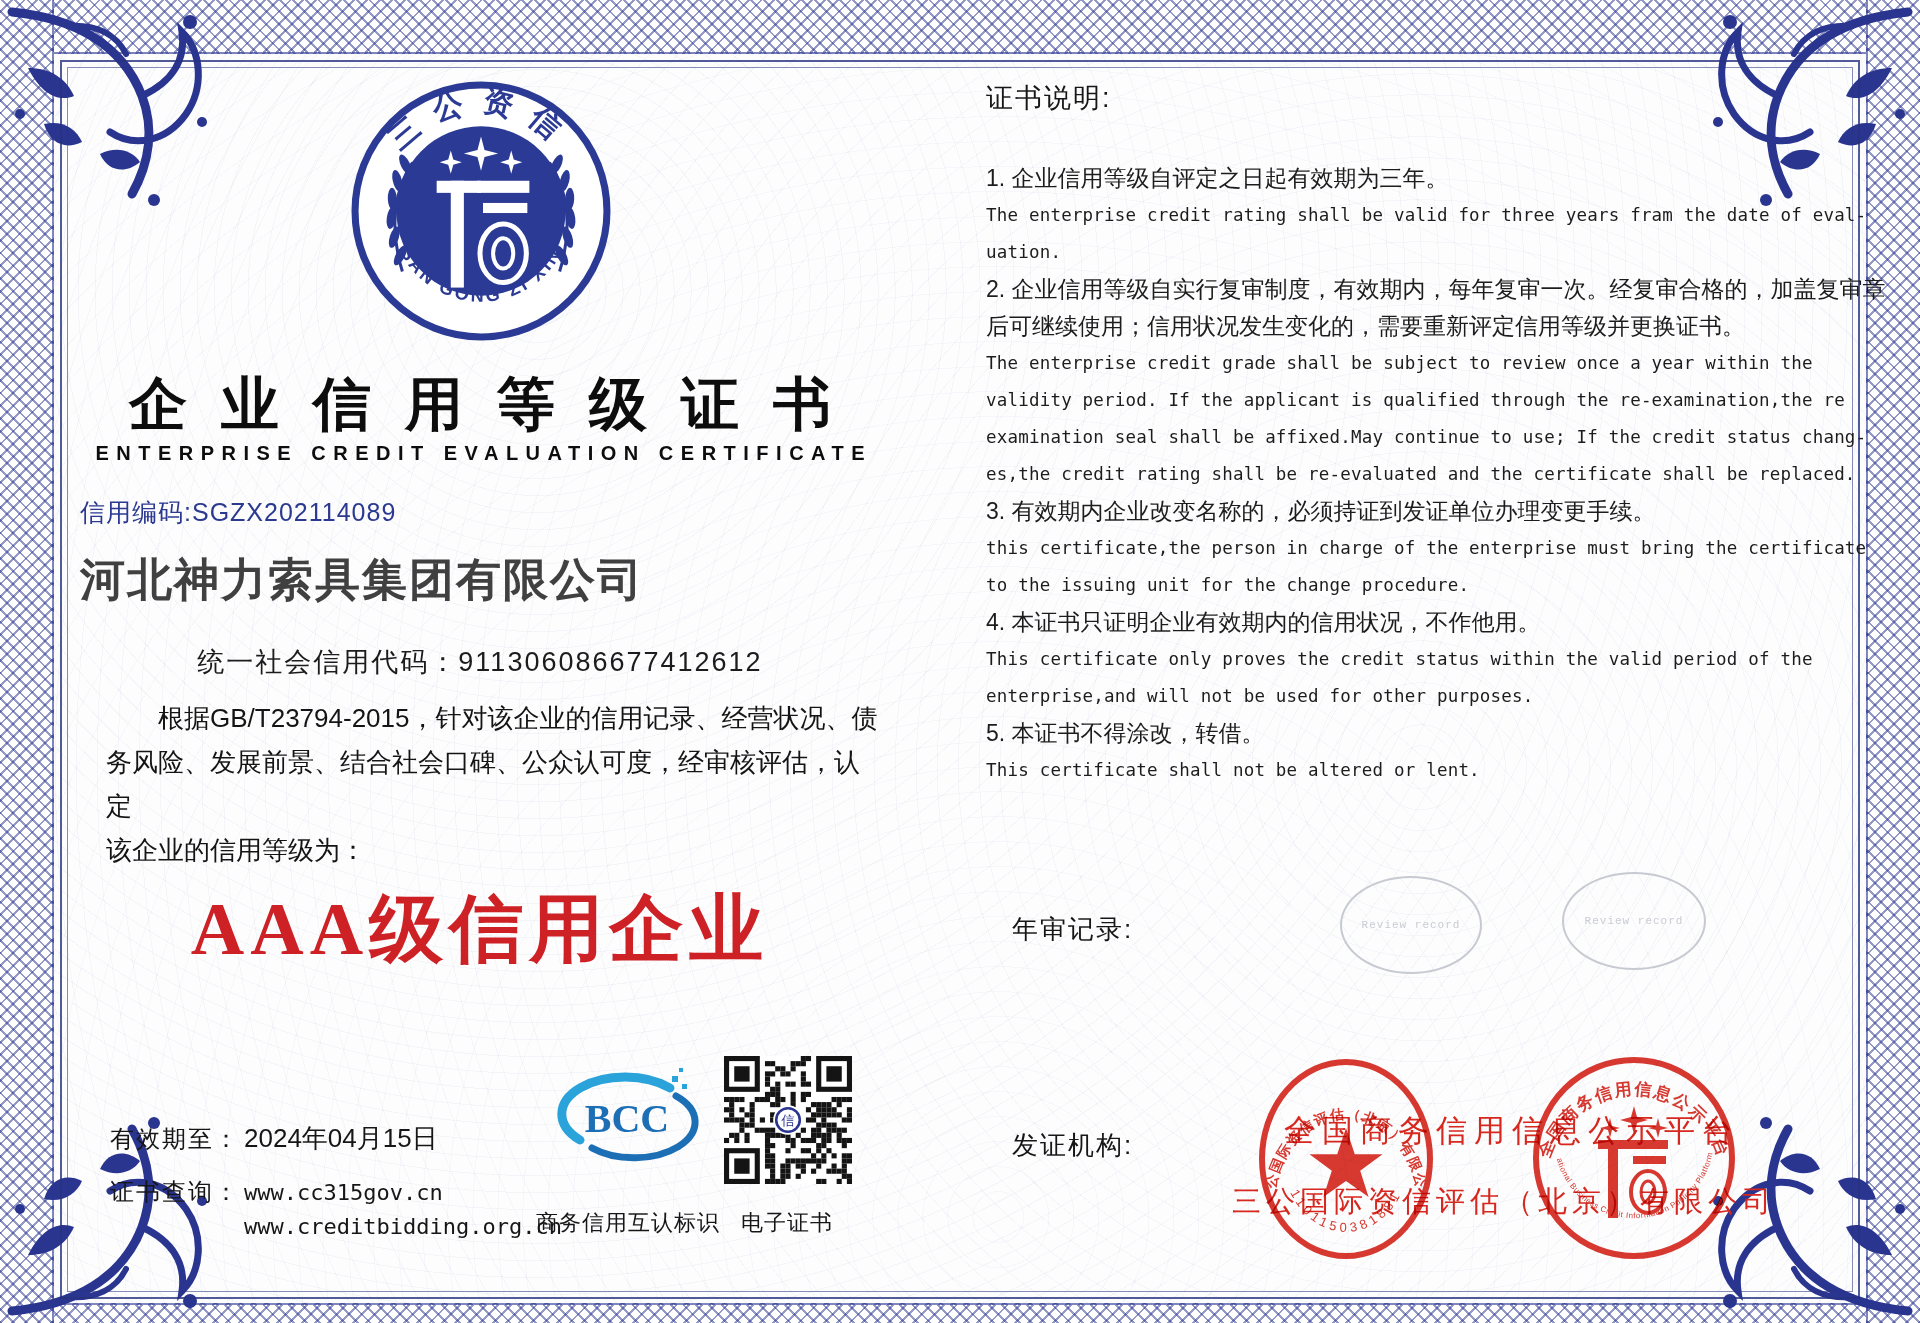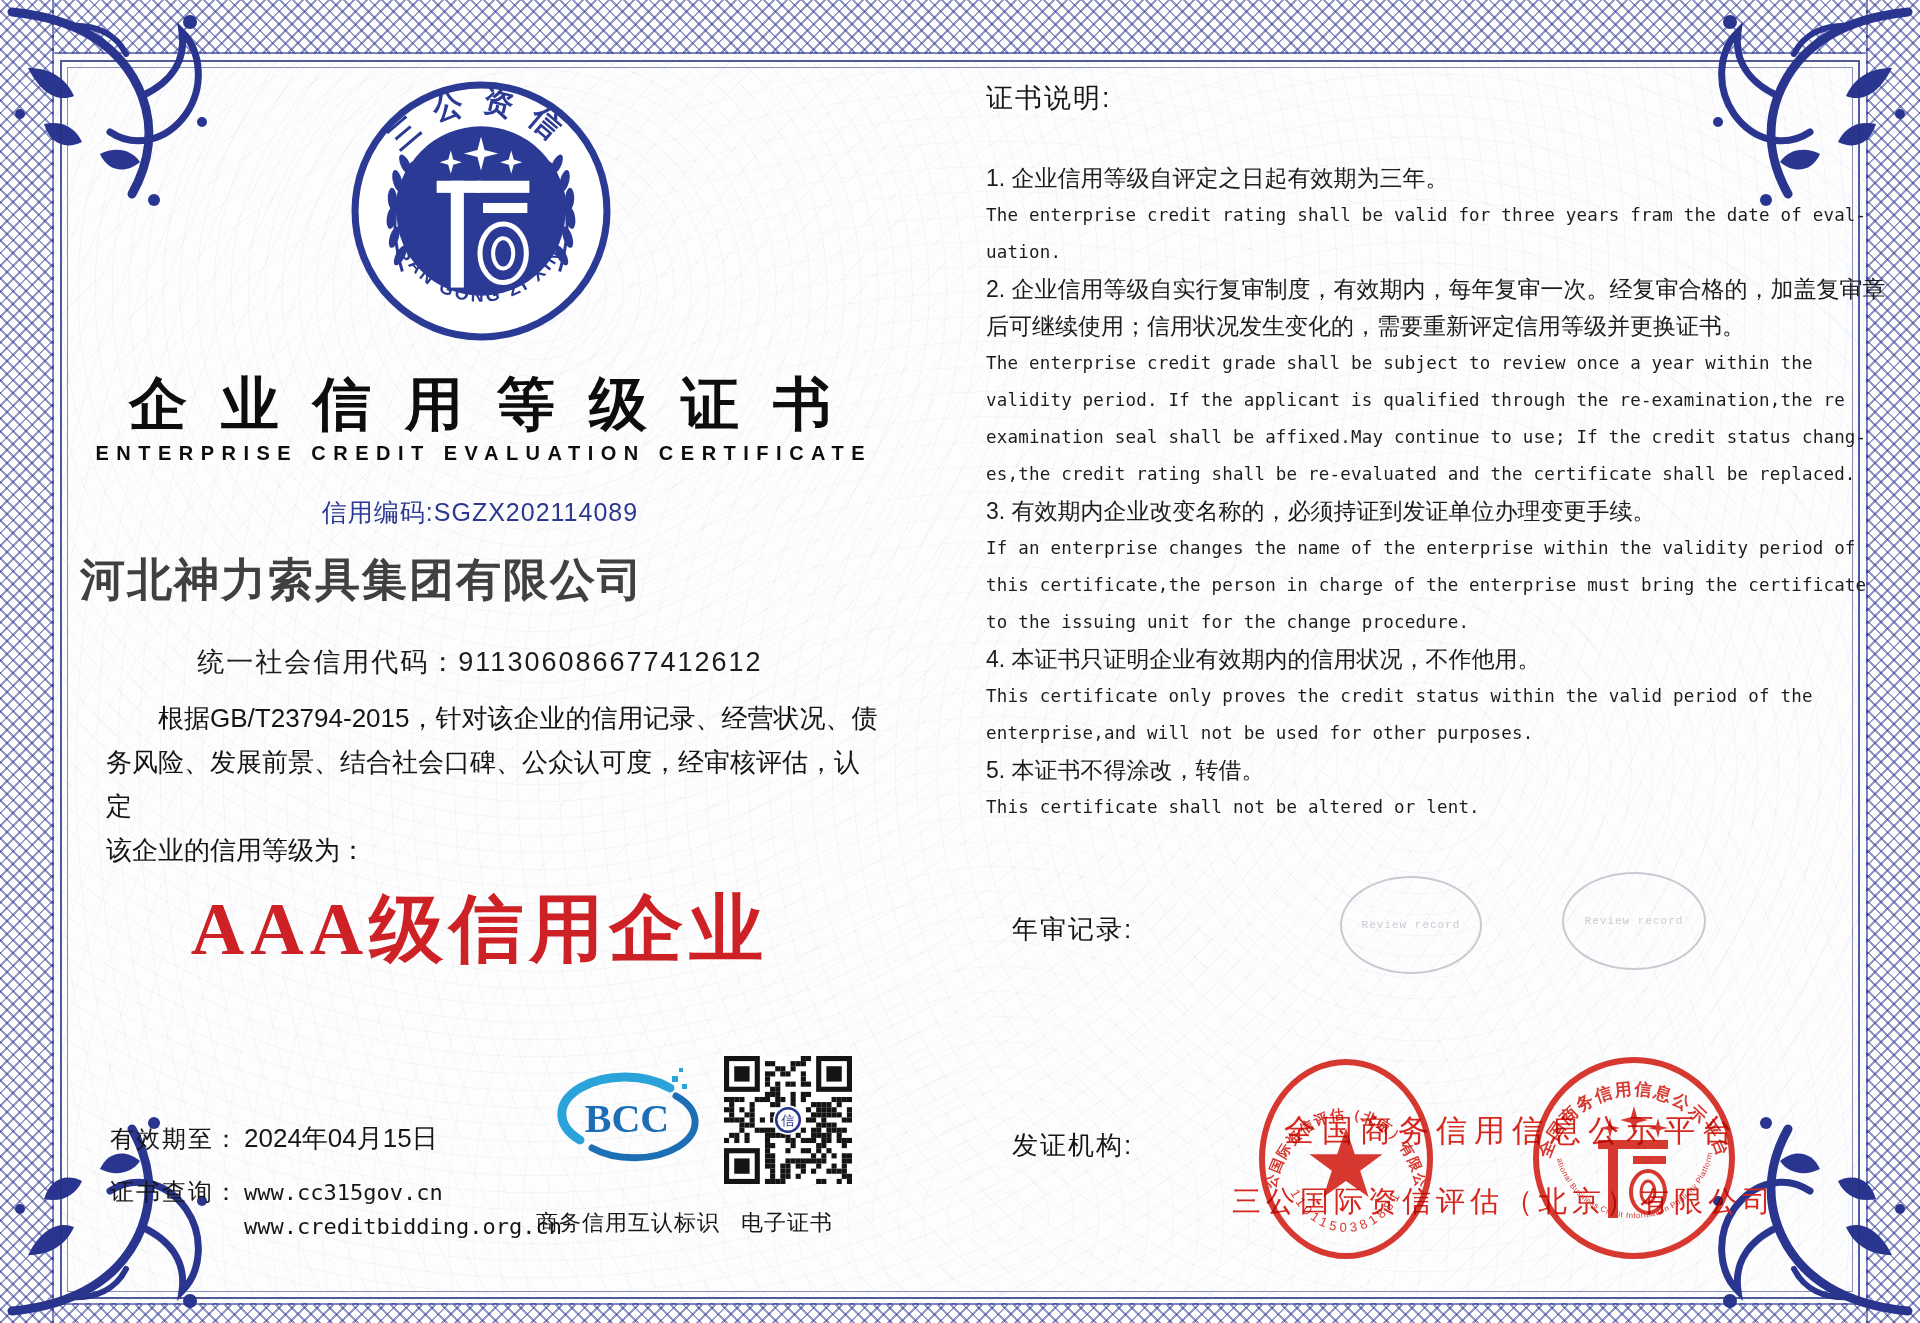--- a/index.html
+++ b/index.html
@@ -33,21 +33,21 @@
   .frame2{position:absolute;left:67px;right:67px;top:67px;bottom:31px;border:1px solid rgba(39,50,127,.55);pointer-events:none;}
 
   .abs{position:absolute;}
   
   .emblem{left:350px;top:80px;width:262px;height:262px;}
   .title{left:80px;top:366px;width:800px;text-align:center;
     font-family:"Liberation Serif",serif;font-weight:900;font-size:58px;color:#0d0d0d;
     letter-spacing:34px;padding-left:34px;box-sizing:border-box;white-space:nowrap;}
   .subtitle{left:80px;top:442px;width:800px;text-align:center;font-weight:700;font-size:20px;
     color:#0d0d0d;letter-spacing:7.5px;padding-left:7.5px;box-sizing:border-box;white-space:nowrap;}
-  .credit-code{left:80px;top:496px;width:800px;text-align:center;font-size:25px;color:#2b3990;letter-spacing:1px;}
+  .credit-code{left:80px;top:496px;width:800px;font-size:25px;color:#2b3990;letter-spacing:1px;}
   .company{left:80px;top:550px;width:800px;text-align:left;font-weight:700;font-size:45px;color:#404040;letter-spacing:2px;}
   .uscc{left:80px;top:644px;width:800px;text-align:center;font-size:27px;color:#1c1c1c;letter-spacing:2px;}
   .statement{left:106px;top:696px;width:776px;font-size:26px;color:#141414;line-height:44px;}
   .statement .ln1{text-indent:52px;}
   .rating{left:80px;top:880px;width:800px;text-align:center;font-family:"Liberation Serif",serif;
     font-weight:900;font-size:74px;color:#cd2126;letter-spacing:6px;}
   .info-row{left:110px;display:flex;align-items:baseline;}
   .info-row .lbl{width:132px;font-size:24px;color:#161616;letter-spacing:2px;flex:none;}
   .info-row .val{font-size:26px;color:#161616;margin-left:2px;}
   .info-row .val.url{font-family:"DejaVu Sans Mono",monospace;font-size:22px;}
@@ -417,21 +417,20 @@
     <div class="instr-line zh">1. 企业信用等级自评定之日起有效期为三年。</div>
     <div class="instr-line en">The enterprise credit rating shall be valid for three years fram the date of eval-</div>
     <div class="instr-line en">uation.</div>
     <div class="instr-line zh">2. 企业信用等级自实行复审制度，有效期内，每年复审一次。经复审合格的，加盖复审章</div>
     <div class="instr-line zh">后可继续使用；信用状况发生变化的，需要重新评定信用等级并更换证书。</div>
     <div class="instr-line en">The enterprise credit grade shall be subject to review once a year within the</div>
     <div class="instr-line en">validity period. If the applicant is qualified through the re-examination,the re</div>
     <div class="instr-line en">examination seal shall be affixed.May continue to use; If the credit status chang-</div>
     <div class="instr-line en">es,the credit rating shall be re-evaluated and the certificate shall be replaced.</div>
     <div class="instr-line zh">3. 有效期内企业改变名称的，必须持证到发证单位办理变更手续。</div>
-    <div class="instr-line en">If an enterprise changes the name of the enterprise within the validity period of</div>
     <div class="instr-line en">this certificate,the person in charge of the enterprise must bring the certificate</div>
     <div class="instr-line en">to the issuing unit for the change procedure.</div>
     <div class="instr-line zh">4. 本证书只证明企业有效期内的信用状况，不作他用。</div>
     <div class="instr-line en">This certificate only proves the credit status within the valid period of the</div>
     <div class="instr-line en">enterprise,and will not be used for other purposes.</div>
     <div class="instr-line zh">5. 本证书不得涂改，转借。</div>
     <div class="instr-line en">This certificate shall not be altered or lent.</div>
   </div>
 
   <div class="abs review-label">年审记录:</div>

